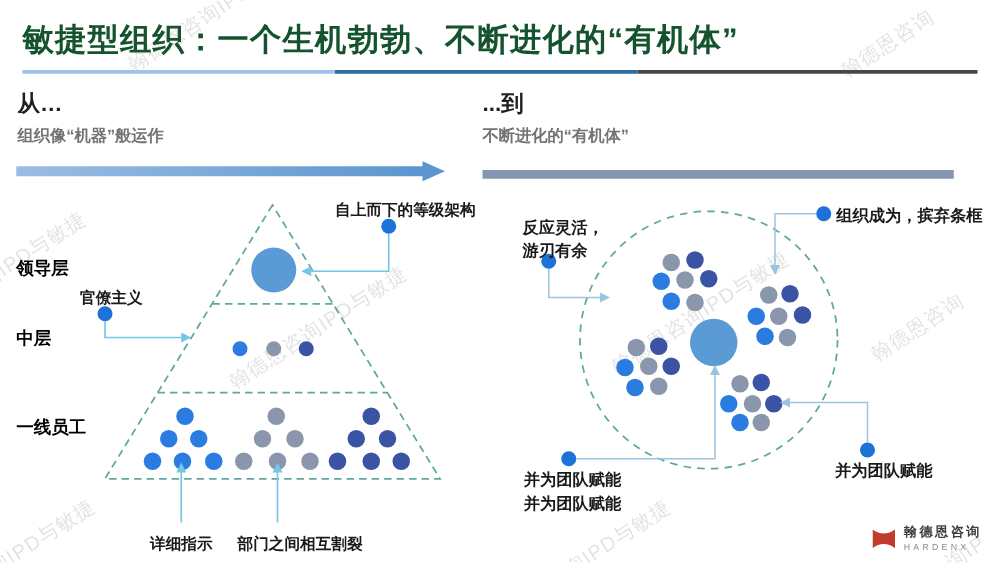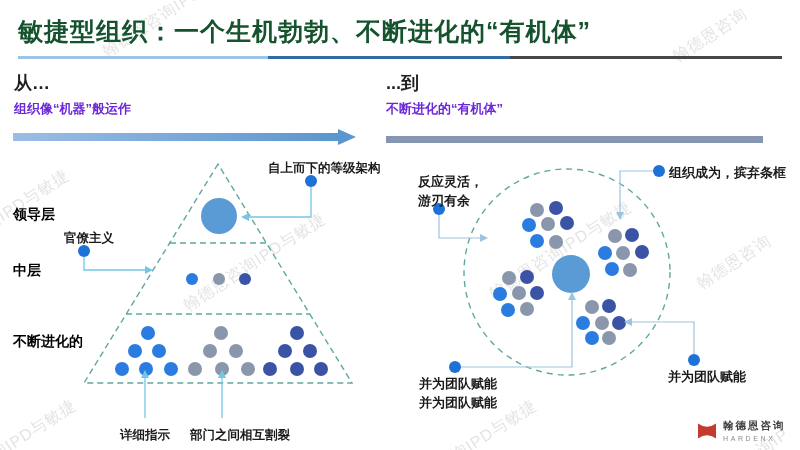--- a/index.html
+++ b/index.html
@@ -13,21 +13,21 @@
   #diagram-layer{position:absolute;left:0;top:0;z-index:1;}
   #label-layer{position:absolute;inset:0;z-index:2;}
 
   .page-title{left:18px;top:15px;font-size:25px;font-weight:bold;color:#14532d;letter-spacing:1px;}
   .rule{top:56px;height:3px;}
   .rule.seg1{left:18px;width:250px;background:#9dc3e6;}
   .rule.seg2{left:268px;width:242px;background:#2e6da4;}
   .rule.seg3{left:510px;width:272px;background:#474747;}
 
   .col-heading{font-size:18px;font-weight:bold;color:#1f1f1f;}
-  .col-sub{font-size:13px;font-weight:bold;color:#6d28d9;}
+  .col-sub{font-size:13px;font-weight:bold;color:#737373;}
 
   .arrow-body{left:13px;top:133px;width:326px;height:8px;
       background:linear-gradient(90deg,#9bbde4,#5b96cf);}
   .arrow-head{left:338px;top:129px;width:0;height:0;
       border-top:8px solid transparent;border-bottom:8px solid transparent;
       border-left:18px solid #5b96cf;}
   .flat-bar{left:386px;top:136px;width:377px;height:7px;background:#8796b0;}
 
   .tier-label{font-size:14px;font-weight:bold;color:#000000;}
   .callout{font-size:12.5px;font-weight:bold;color:#1a1a1a;white-space:nowrap;text-align:center;}
@@ -184,21 +184,21 @@
     <div class="abs col-sub" style="left:14px;top:100px">组织像“机器”般运作</div>
     <div class="abs arrow-body"></div>
     <div class="abs arrow-head"></div>
 
     <div class="abs col-heading" style="left:386px;top:71px">...到</div>
     <div class="abs col-sub" style="left:386px;top:100px">不断进化的“有机体”</div>
     <div class="abs flat-bar"></div>
 
     <div class="abs tier-label" style="left:13px;top:206px">领导层</div>
     <div class="abs tier-label" style="left:13px;top:262px">中层</div>
-    <div class="abs tier-label" style="left:13px;top:333px">不断进化的</div>
+    <div class="abs tier-label" style="left:13px;top:333px">一线员工</div>
 
     <div class="abs callout" style="left:268px;top:160px">自上而下的等级架构</div>
     <div class="abs callout" style="left:64px;top:230px">官僚主义</div>
     <div class="abs callout" style="left:120px;top:427px">详细指示</div>
     <div class="abs callout2" style="left:418px;top:172px">
       <div>反应灵活，</div>
       <div>游刃有余</div>
     </div>
 
     <div class="abs callout" style="left:190px;top:427px">部门之间相互割裂</div>

